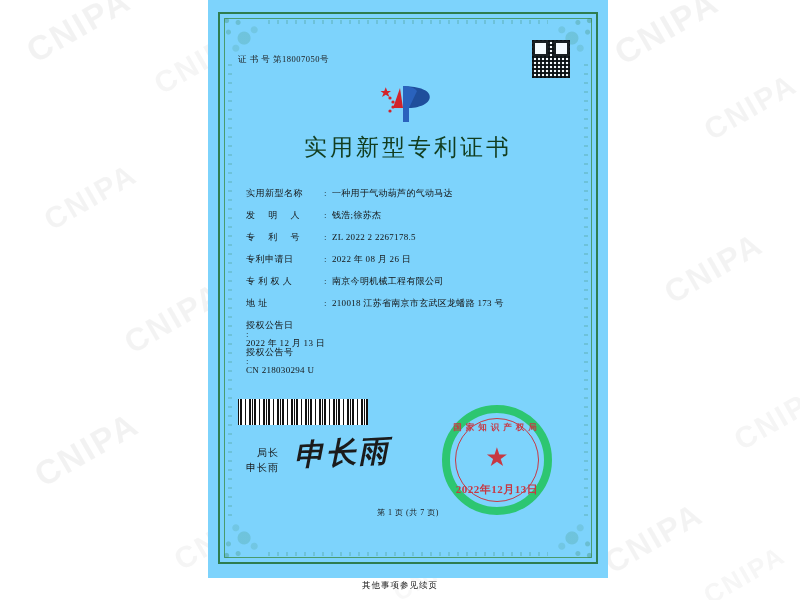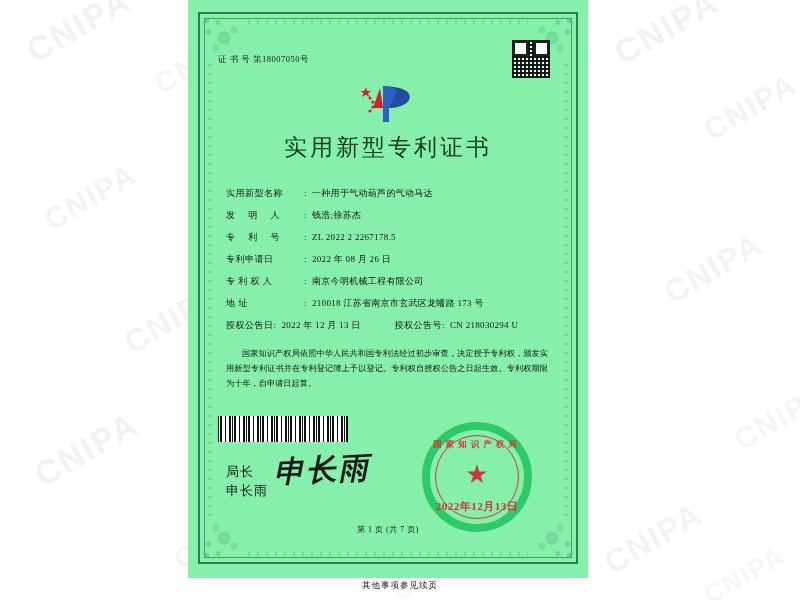--- a/index.html
+++ b/index.html
@@ -29,25 +29,25 @@
     font-weight: bold;
     color: #e9e9e9;
     letter-spacing: 2px;
     transform: rotate(-30deg);
     white-space: nowrap;
   }
 
   
   .page {
     position: absolute;
-    left: 188px;
+    left: 208px;
     top: 0px;
     width: 400px;
     height: 578px;
-    background: #86efac;
+    background: #7dd3fc;
     z-index: 1;
     box-shadow: 0 0 0 0 rgba(0,0,0,0);
   }
   
   .border-outer {
     position: absolute;
     left: 10px;
     top: 12px;
     right: 10px;
     bottom: 14px;
@@ -180,20 +180,21 @@
     width: 8px;
     flex: none;
   }
   .f-value {
     letter-spacing: 0.3px;
   }
   .field-inline {
     display: flex;
     align-items: baseline;
     margin-bottom: 13px;
+    flex-direction: column;
   }
   .f-label2 {
     flex: none;
     letter-spacing: 0.5px;
   }
   .gap {
     width: 34px;
     flex: none;
   }
 
@@ -224,24 +225,25 @@
   
   .sign-block {
     position: relative;
     margin-top: 6px;
     height: 72px;
   }
   .sign-labels {
     position: absolute;
     left: 8px;
     top: 14px;
-    font-size: 13px;
+    font-size: 10px;
     line-height: 1.5;
     color: #141414;
     letter-spacing: 1px;
+    text-align: right;
   }
   .handwriting {
     position: absolute;
     left: 56px;
     top: 2px;
     font-size: 30px;
     font-family: "DejaVu Serif", serif;
     font-style: italic;
     font-weight: bold;
     color: #1b1b1b;
@@ -415,21 +417,20 @@
         <span class="f-value">2022 年 12 月 13 日</span>
         <span class="gap"></span>
         <span class="f-label2">授权公告号</span>
         <span class="f-colon">:</span>
         <span class="f-value">CN 218030294 U</span>
       </div>
 
     </div>
 
     <div class="paragraphs">
-      <p>国家知识产权局依照中华人民共和国专利法经过初步审查，决定授予专利权，颁发实用新型专利证书并在专利登记簿上予以登记。专利权自授权公告之日起生效。专利权期限为十年，自申请日起算。</p>
     </div>
 
     <div class="barcode"></div>
 
     <div class="sign-block">
       <div class="sign-labels">
         <div>局长</div>
         <div>申长雨</div>
       </div>
       <div class="handwriting">申长雨</div>

